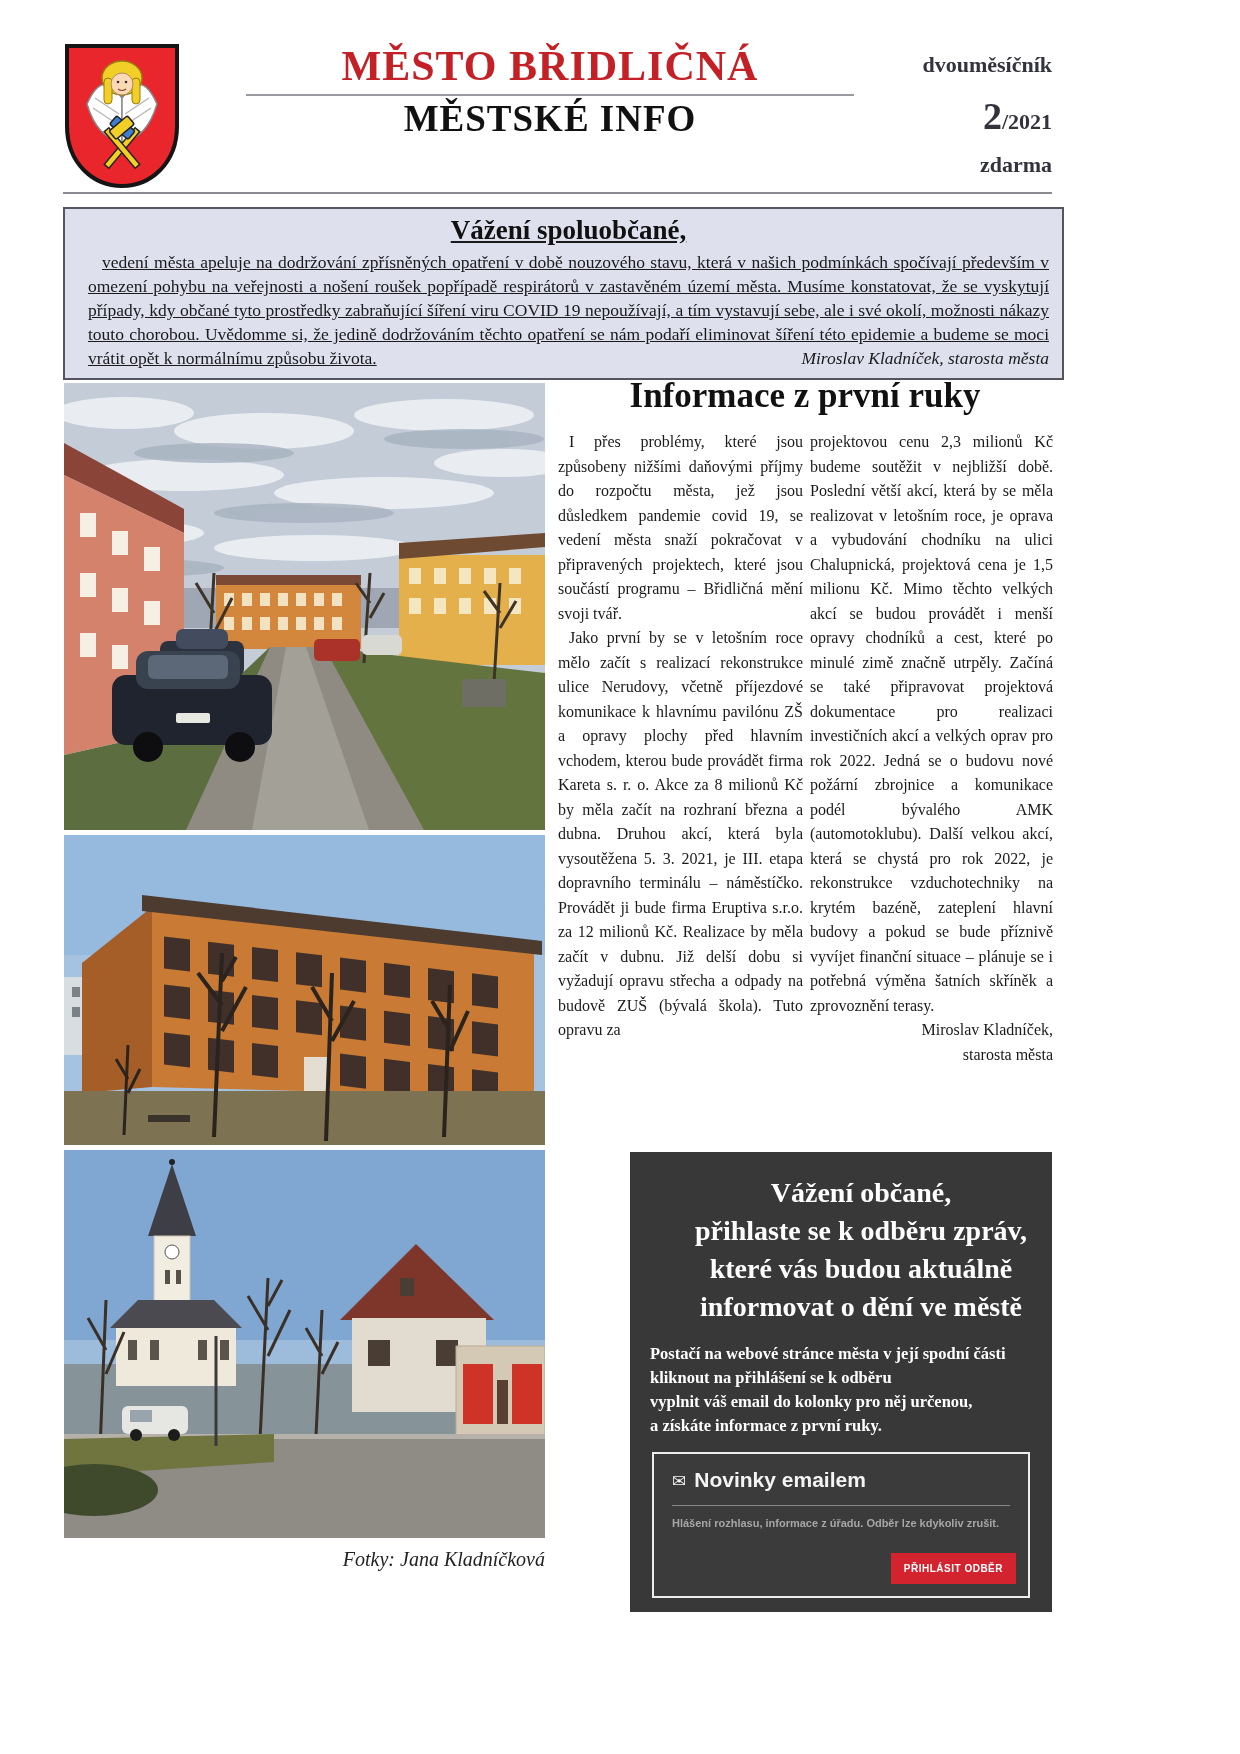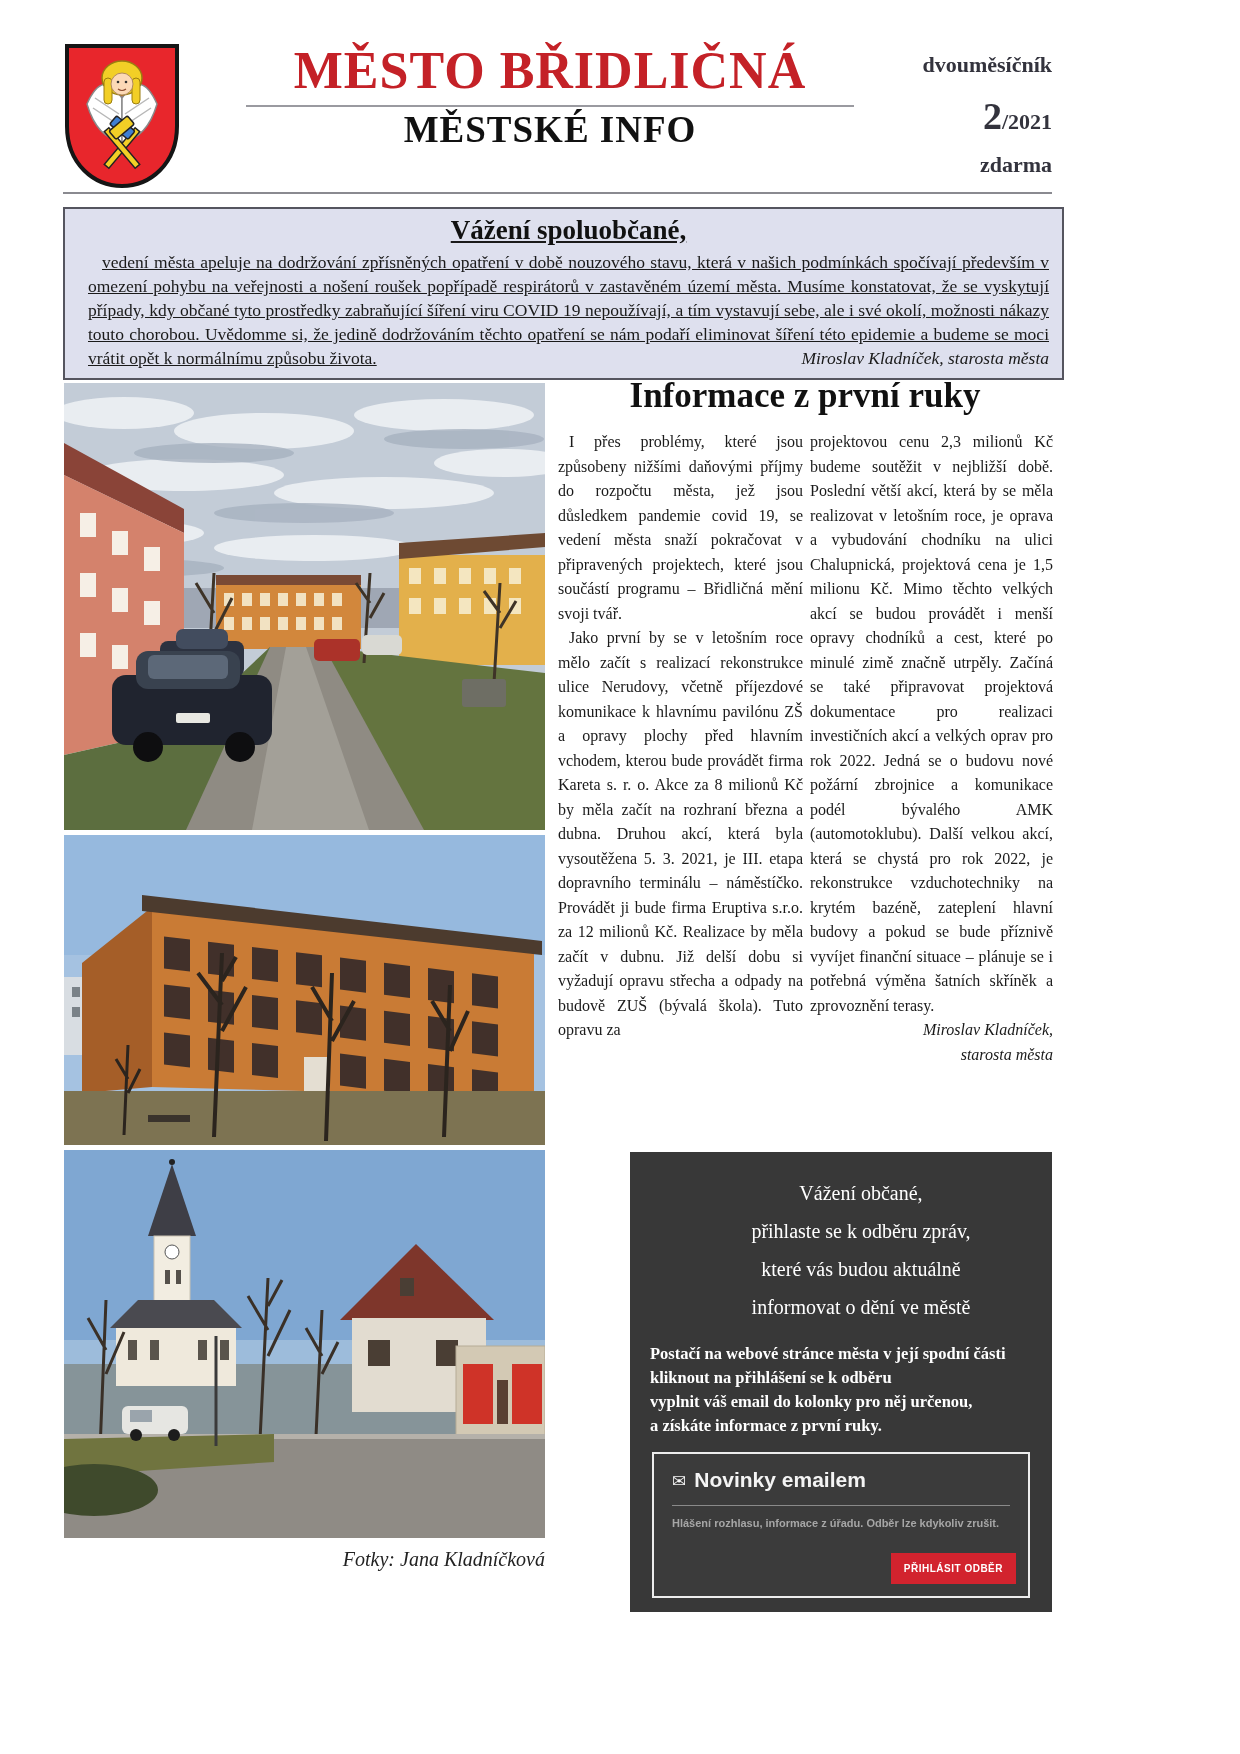--- a/index.html
+++ b/index.html
@@ -3,21 +3,21 @@
 <meta charset="utf-8">
 <style>
   html,body{margin:0;padding:0;background:#777;}
   .page{
     position:relative;width:1240px;height:1754px;margin:0 auto;background:#ffffff;
     font-family:"Liberation Serif","DejaVu Serif",serif;color:#1a1a1a;overflow:hidden;
   }
   
   .coat{position:absolute;left:63px;top:42px;width:118px;height:148px;}
   .mast-center{position:absolute;left:225px;top:44px;width:650px;text-align:center;}
-  .mast-title{font-size:52px;font-weight:bold;color:#c42127;letter-spacing:1px;line-height:1.05;}
+  .mast-title{font-size:42px;font-weight:bold;color:#c42127;letter-spacing:1px;line-height:1.05;}
   .mast-divider{width:608px;margin:6px auto 4px auto;border-top:2px solid #9a9aa0;}
   .mast-subtitle{font-size:37px;font-weight:bold;color:#111;letter-spacing:1px;line-height:1.05;}
   .mast-right{position:absolute;left:860px;top:52px;width:192px;text-align:right;color:#33333d;}
   .mast-freq{font-size:22px;font-weight:bold;}
   .mast-issue{margin-top:16px;font-weight:bold;}
   .mast-issue .big{font-size:38px;}
   .mast-issue .small{font-size:22px;}
   .mast-price{margin-top:14px;font-size:22px;font-weight:bold;}
   .header-rule{position:absolute;left:63px;top:192px;width:989px;border-top:2px solid #8a8a90;}
   
@@ -30,33 +30,33 @@
   .notice .lead-indent{display:inline-block;width:14px;}
   .notice-sig{float:right;font-style:italic;}
   
   .article-headline{position:absolute;left:557px;top:376px;width:496px;margin:0;
     text-align:center;font-size:35px;font-weight:bold;color:#111;}
   .col{position:absolute;font-size:16px;line-height:24.5px;text-align:justify;}
   .col p{margin:0;text-indent:11px;}
   .col p.cont{text-indent:0;}
   .col1{left:558px;top:430px;width:245px;}
   .col2{left:810px;top:430px;width:243px;}
-  .sig-line{font-style:italic;text-align:right;text-indent:0 !important;}
+  .sig-line{text-align:right;text-indent:0 !important;}
   
   .photo{position:absolute;margin:0;left:64px;}
   .photo svg{display:block;}
   .photo1{top:383px;}
   .photo2{top:835px;}
   .photo3{top:1150px;}
   .caption{position:absolute;left:64px;top:1548px;width:481px;text-align:right;
     font-style:italic;font-size:20px;color:#222;}
   
   .subscribe{position:absolute;left:630px;top:1152px;width:422px;height:460px;
     background:#383838;color:#fff;box-sizing:border-box;padding-top:22px;}
-  .sub-head{text-align:center;font-weight:normal;font-size:20px;line-height:38px;margin-left:40px;}
+  .sub-head{text-align:center;font-weight:bold;font-size:28px;line-height:38px;margin-left:40px;}
   .sub-instr{margin-top:16px;text-align:left;font-weight:bold;font-size:16.5px;line-height:24px;padding:0 20px;}
   .widget{position:absolute;left:22px;right:22px;top:300px;height:146px;
     border:2px solid #ededed;background:#3b3b3b;padding:14px 18px;box-sizing:border-box;
     font-family:"Liberation Sans","DejaVu Sans",sans-serif;}
   .widget-title{font-size:21px;font-weight:bold;color:#f4f4f4;}
   .widget-title .env{font-size:17px;margin-right:8px;}
   .widget-rule{border-top:1px solid #8a8a8a;margin:13px 0 11px 0;}
   .widget-desc{font-size:11px;font-weight:bold;color:#a6a6a6;}
   .widget-btn{position:absolute;right:12px;bottom:12px;background:#d2232e;color:#fff;
     border:none;font-family:"Liberation Sans","DejaVu Sans",sans-serif;

